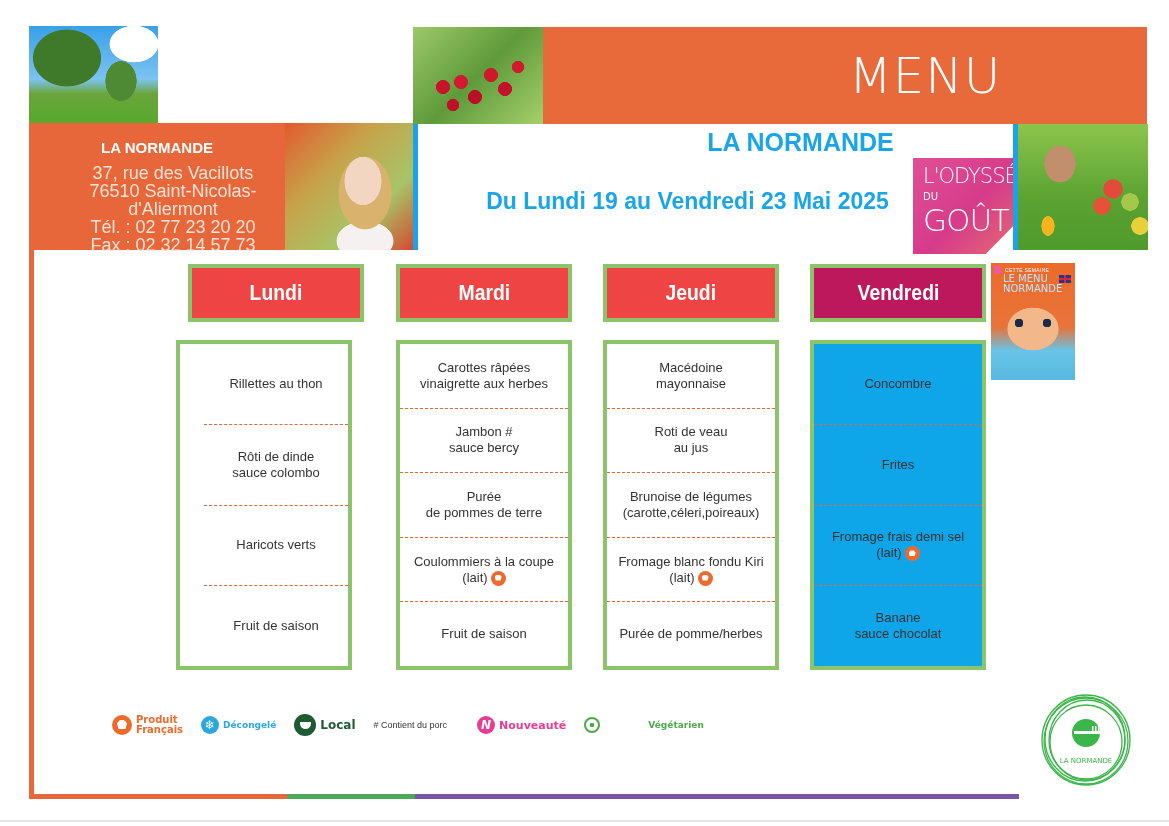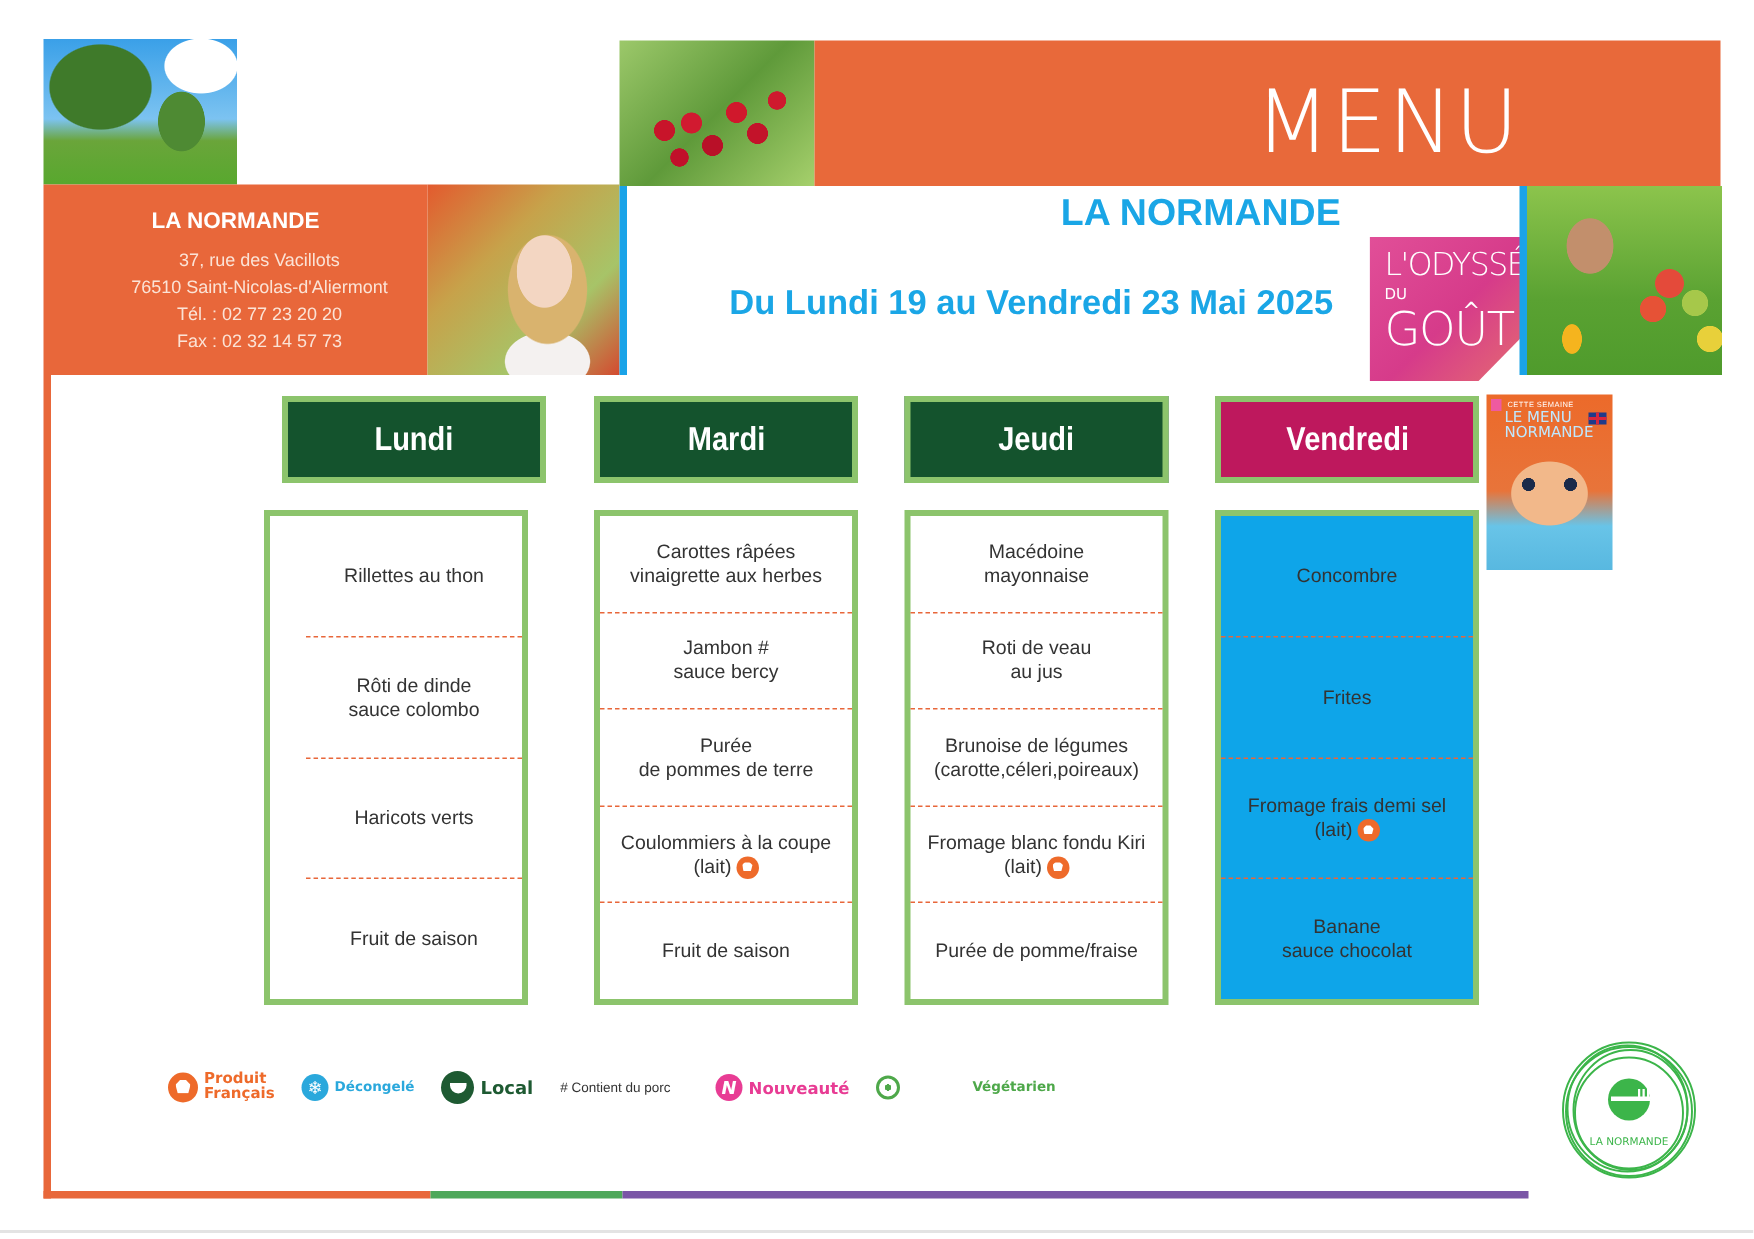--- a/index.html
+++ b/index.html
@@ -28,32 +28,32 @@
       radial-gradient(circle 7px at 105px 40px, #cf1a2e 0 85%, transparent 90%),
       radial-gradient(circle 7px at 40px 78px, #c1102a 0 85%, transparent 90%),
       linear-gradient(135deg, #9cc86a 0%, #5f9a3a 50%, #a6d06c 100%);
   }
   .menu-banner {
     left: 543px; top: 27px; width: 604px; height: 97px;
     background: #e8693a;
   }
   .menu-title {
     position: absolute; left: 0; right: 0; top: 20px; text-align: center;
-    font-size: 58px; font-weight: 300; color: #ffffff; letter-spacing: 1px;
+    font-size: 50px; font-weight: 300; color: #ffffff; letter-spacing: 1px;
     font-family: "DejaVu Sans", sans-serif;
     padding-left: 160px;
   }
 
   
   .address-box {
     left: 29px; top: 123px; width: 256px; height: 127px;
     background: #e8673a; color: #fbe3d6; text-align: center;
   }
   .address-box .name { font-size: 15px; font-weight: 700; color: #fff; margin-top: 16px; margin-bottom: 8px; }
-  .address-box .line { font-size: 12px; line-height: 18px; padding-left: 32px; }
+  .address-box .line { font-size: 18px; line-height: 18px; padding-left: 32px; }
 
   .photo-girl {
     left: 285px; top: 123px; width: 128px; height: 127px;
     background:
       radial-gradient(ellipse 26px 34px at 78px 58px, #f3d6c2 0 70%, transparent 72%),
       radial-gradient(ellipse 40px 55px at 80px 70px, #d9b36e 0 65%, transparent 67%),
       radial-gradient(ellipse 40px 28px at 80px 118px, #f4f1f0 0 70%, transparent 72%),
       radial-gradient(circle 8px at 72px 84px, #d42a30 0 85%, transparent 90%),
       linear-gradient(135deg, #e35a2e 0%, #c7a24a 35%, #a7c468 70%, #d44a30 100%);
   }
@@ -98,21 +98,21 @@
   .frame-bottom-green { left: 287px; top: 794px; width: 128px; height: 5px; background: #4ea85a; }
   .frame-bottom-purple { left: 415px; top: 794px; width: 604px; height: 5px; background: #7a55a6; }
   .page-edge { left: 0; top: 820px; width: 1169px; height: 2px; background: #e3e3e3; }
 
   
   .day-header {
     position: absolute; top: 264px; width: 176px; height: 58px;
     border: 4px solid #8cc46c; display: flex; align-items: center; justify-content: center;
     color: #fff; font-weight: 700; font-size: 22px; font-family: "Liberation Sans", sans-serif;
   }
-  .day-header.blue { background: #14532d; }
+  .day-header.blue { background: #ef4444; }
   .day-header.pink { background: #be185d; }
   .day-header span { transform: scaleX(0.88); display: inline-block; }
 
   .day-col {
     position: absolute; top: 340px; width: 176px; height: 330px;
     border: 4px solid #8cc46c; background: #fff;
     display: flex; flex-direction: column;
   }
   .day-col.pink { background: #0ea5e9; }
   .dish {
@@ -272,21 +272,21 @@
     </div>
   <div class="dish">
       <span class="txt">Brunoise de légumes
 (carotte,céleri,poireaux)</span>
     </div>
   <div class="dish">
       <div><span class="txt">Fromage blanc fondu Kiri
 (lait)</span><span class="fr-icon"></span></div>
     </div>
   <div class="dish">
-      <span class="txt">Purée de pomme/fraise</span>
+      <span class="txt">Purée de pomme/herbes</span>
     </div>
 </div>
 
 <div class="day-col pink" style="left:810px;">
   <div class="dish">
       <span class="txt">Concombre</span>
     </div>
   <div class="dish">
       <span class="txt">Frites</span>
     </div>

